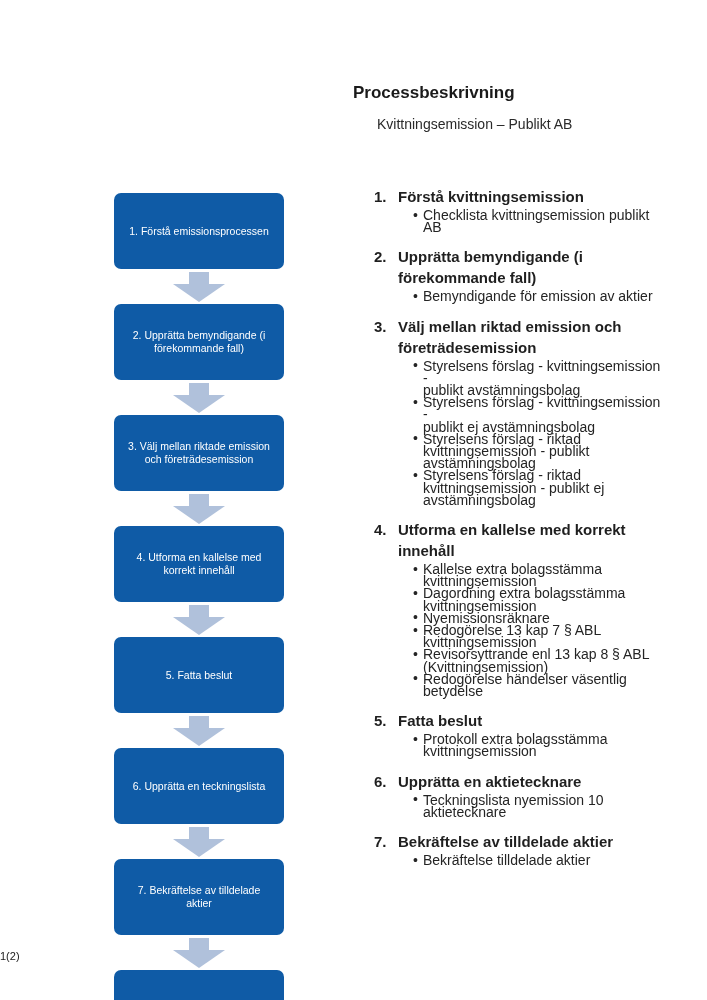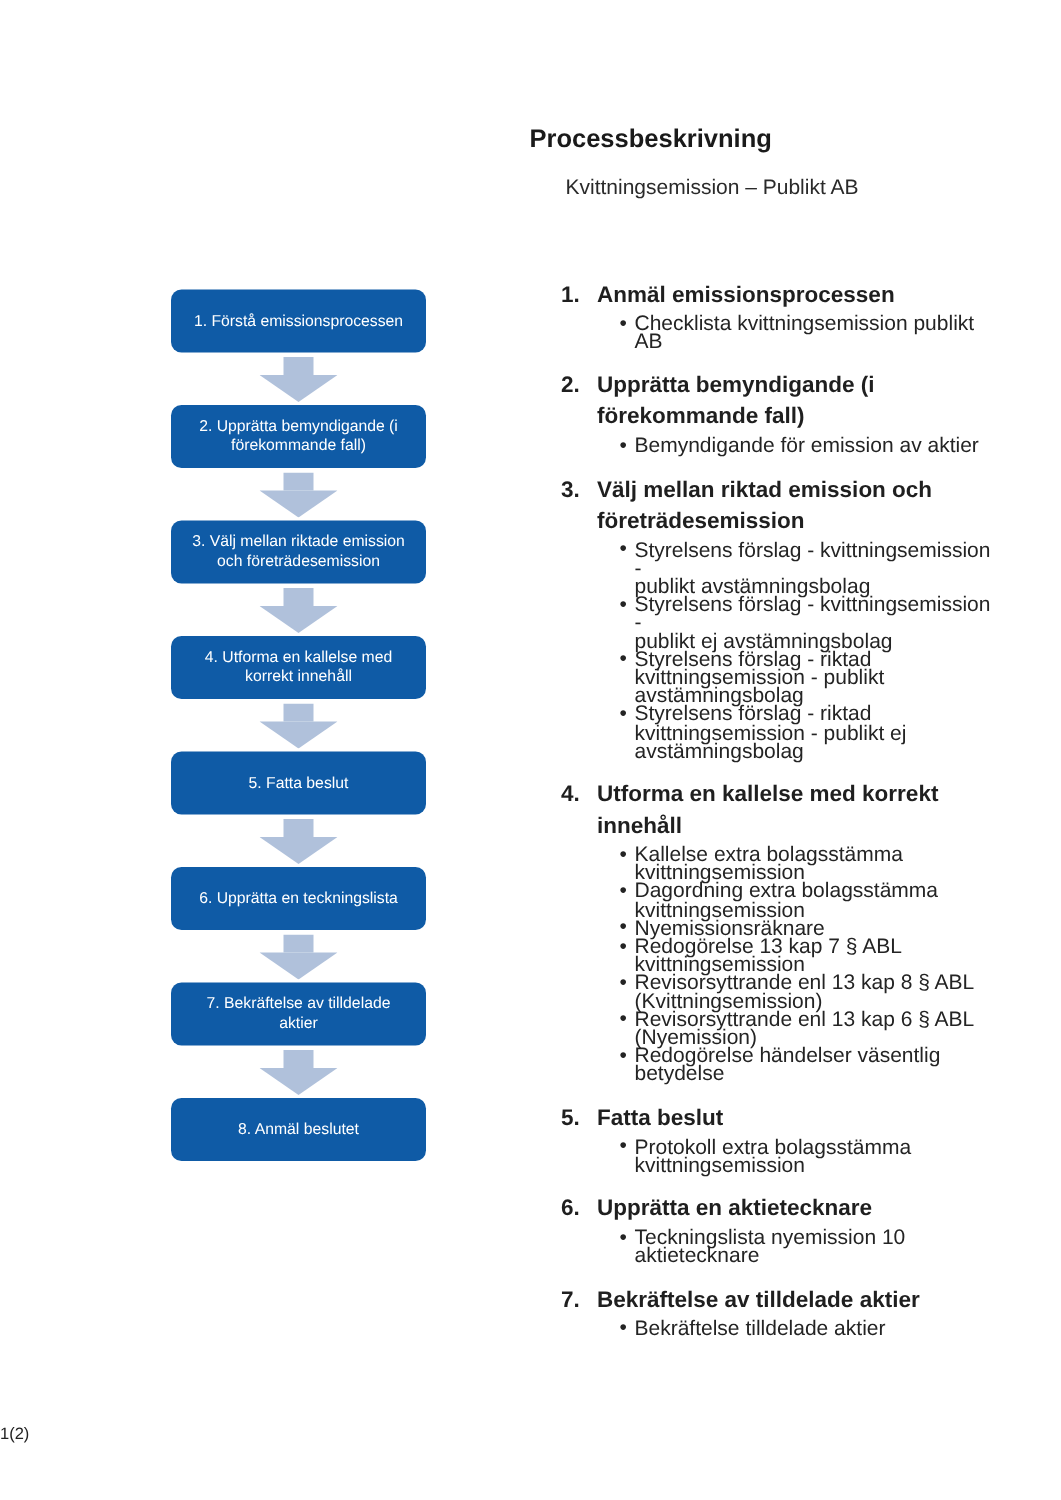--- a/index.html
+++ b/index.html
@@ -6,21 +6,21 @@
   body{font-family:"Liberation Sans","DejaVu Sans",sans-serif;color:#1f1f1f;}
   .page{position:relative;width:707px;height:1000px;background:#ffffff;overflow:hidden;}
 
   
   .doc-header{position:absolute;left:353px;top:72px;}
   .doc-title{font-size:17px;font-weight:bold;line-height:20px;color:#1a1a1a;}
   .doc-subtitle{font-size:14px;line-height:18px;margin-top:2px;color:#2a2a2a;margin-left:24px;}
 
   
   .flowchart{position:absolute;left:114px;top:193px;width:170px;display:flex;flex-direction:column;align-items:center;}
-  .fc-box{width:170px;height:42px;background:#0f5ba6;border-radius:7px;color:#ffffff;
+  .fc-box{width:170px;height:76px;background:#0f5ba6;border-radius:7px;color:#ffffff;
           display:flex;align-items:center;justify-content:center;text-align:center;
           font-size:10.5px;line-height:13px;white-space:pre-line;padding:0 8px;box-sizing:border-box;}
   .fc-arrow{height:35px;display:flex;align-items:center;justify-content:center;}
 
   
   .toc{position:absolute;left:374px;top:186px;width:294px;}
   .sec{display:flex;margin-bottom:13px;}
   .sec-num{width:24px;flex:none;font-size:15px;font-weight:bold;line-height:21px;}
   .sec-body{flex:1;min-width:0;}
   .sec-title{font-size:15px;font-weight:bold;line-height:21px;white-space:pre-line;}
@@ -97,21 +97,21 @@
       </svg>
     </div>
     <div class="fc-box">8. Anmäl beslutet</div>
   </div>
 
   <div class="toc">
 
     <section class="sec">
       <div class="sec-num">1.</div>
       <div class="sec-body">
-        <div class="sec-title">Anmäl emissionsprocessen</div>
+        <div class="sec-title">Förstå kvittningsemission</div>
         <ul class="sec-bullets">
           <li>Checklista kvittningsemission publikt AB</li>
         </ul>
       </div>
     </section>
 
     <section class="sec">
       <div class="sec-num">2.</div>
       <div class="sec-body">
         <div class="sec-title">Upprätta bemyndigande (i
@@ -150,22 +150,20 @@
         <ul class="sec-bullets">
           <li>Kallelse extra bolagsstämma
 kvittningsemission</li>
           <li>Dagordning extra bolagsstämma
 kvittningsemission</li>
           <li>Nyemissionsräknare</li>
           <li>Redogörelse 13 kap 7 § ABL
 kvittningsemission</li>
           <li>Revisorsyttrande enl 13 kap 8 § ABL
 (Kvittningsemission)</li>
-          <li>Revisorsyttrande enl 13 kap 6 § ABL
-(Nyemission)</li>
           <li>Redogörelse händelser väsentlig betydelse</li>
         </ul>
       </div>
     </section>
 
     <section class="sec">
       <div class="sec-num">5.</div>
       <div class="sec-body">
         <div class="sec-title">Fatta beslut</div>
         <ul class="sec-bullets">

